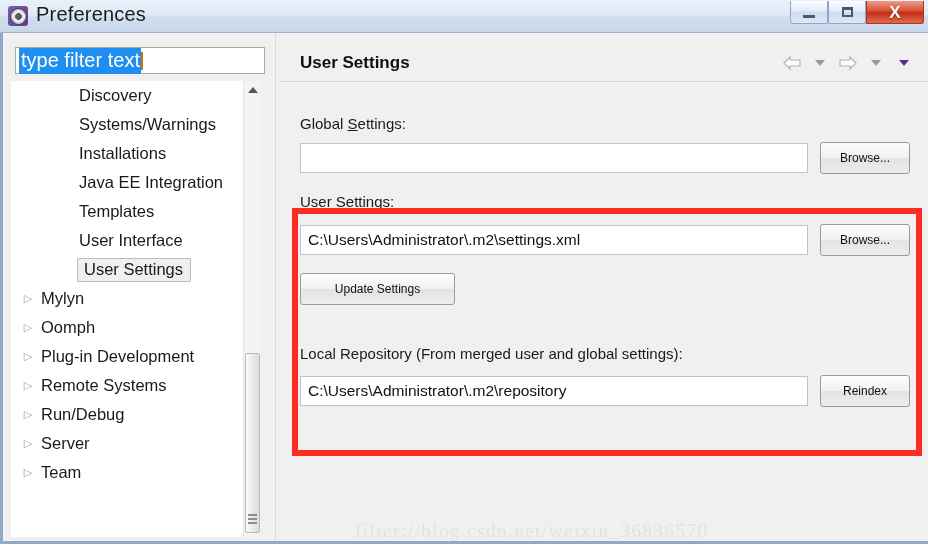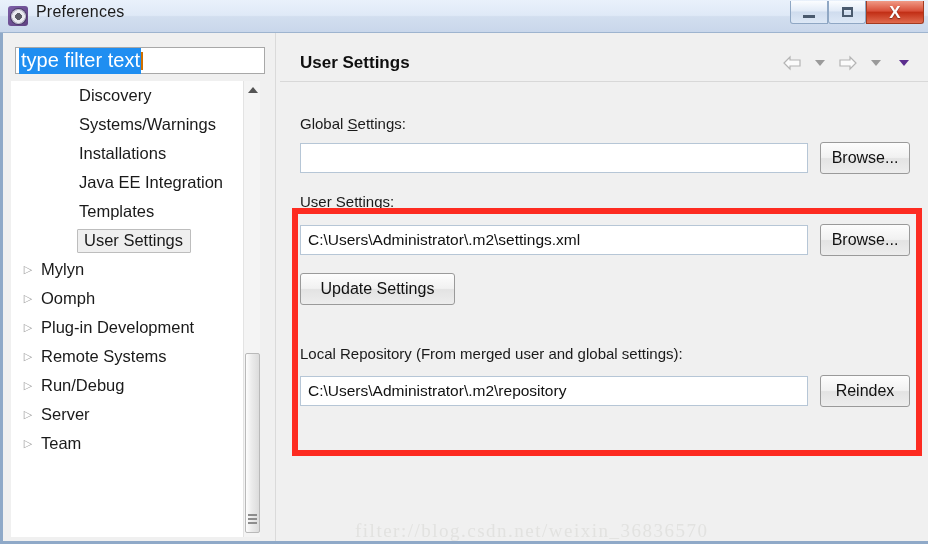--- a/index.html
+++ b/index.html
@@ -27,21 +27,21 @@
     background: linear-gradient(135deg,#7d5fa8 0%,#5e4080 100%);
     display: flex; align-items: center; justify-content: center;
   }
   .tb-icon .cog {
     width: 15px; height: 15px; border-radius: 50%;
     background: radial-gradient(circle at 50% 50%, #5b5b66 0 32%, #e9e9ef 34% 58%, #bfbfcc 60% 100%);
     box-shadow: 0 0 0 1px #4a3a66;
   }
   .tb-title {
     position: absolute; left: 36px; top: 3px;
-    font-size: 16px; color: #1b1b1b; letter-spacing: .2px;
+    font-size: 20px; color: #1b1b1b; letter-spacing: .2px;
     font-family: "Liberation Sans", sans-serif;
   }
   .winbtns { position: absolute; right: 4px; top: 1px; display: flex; height: 24px; }
   .wb {
     width: 38px; height: 23px;
     border: 1px solid #8fa7c4; border-top: none;
     background: linear-gradient(180deg,#fbfdff 0%,#e2ebf7 45%,#cfdcee 50%,#dde8f6 100%);
     border-radius: 0 0 3px 3px;
     display: flex; align-items: center; justify-content: center;
     position: relative;
@@ -158,21 +158,21 @@
     position: absolute; height: 30px; background: #ffffff;
     border: 1px solid #b6c6d6; display: flex; align-items: center;
     padding-left: 7px; font-size: 15.5px; color: #111111;
     font-family: "Liberation Sans", sans-serif; white-space: nowrap; overflow: hidden;
   }
   .btn {
     position: absolute; height: 32px;
     background: linear-gradient(180deg,#fdfdfd 0%,#f1f1f1 48%,#e3e3e3 52%,#ededed 100%);
     border: 1px solid #9a9a9a; border-radius: 3px;
     display: flex; align-items: center; justify-content: center;
-    font-size: 16px; color: #111111; font-family: "Liberation Sans", sans-serif;
+    font-size: 12px; color: #111111; font-family: "Liberation Sans", sans-serif;
     white-space: nowrap; padding: 0 10px;
   }
 
   
   .redbox {
     position: absolute; left: 292px; top: 208px; width: 630px; height: 248px;
     border: 6px solid #fd2b21; pointer-events: none; z-index: 30;
   }
 
   .watermark {
@@ -224,20 +224,23 @@
           </div>
           <div class="row child">
             <span class="lbl">Installations</span>
           </div>
           <div class="row child">
             <span class="lbl">Java EE Integration</span>
           </div>
           <div class="row child">
             <span class="lbl">Templates</span>
           </div>
+          <div class="row child">
+            <span class="lbl">User Interface</span>
+          </div>
           <div class="row child selected">
             <span class="lbl">User Settings</span>
           </div>
           <div class="row">
             <span class="arrow">▷</span>
             <span class="lbl">Mylyn</span>
           </div>
           <div class="row">
             <span class="arrow">▷</span>
             <span class="lbl">Oomph</span>

